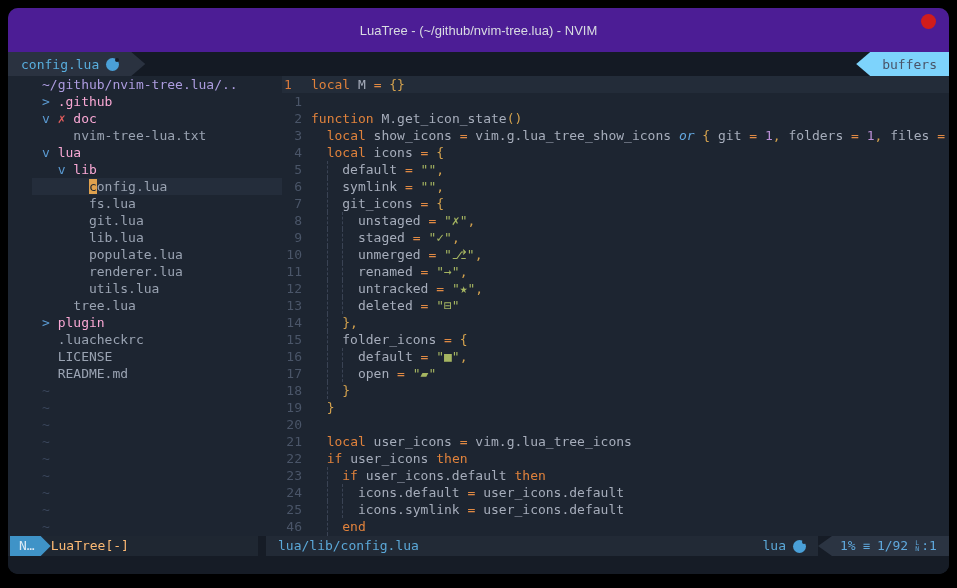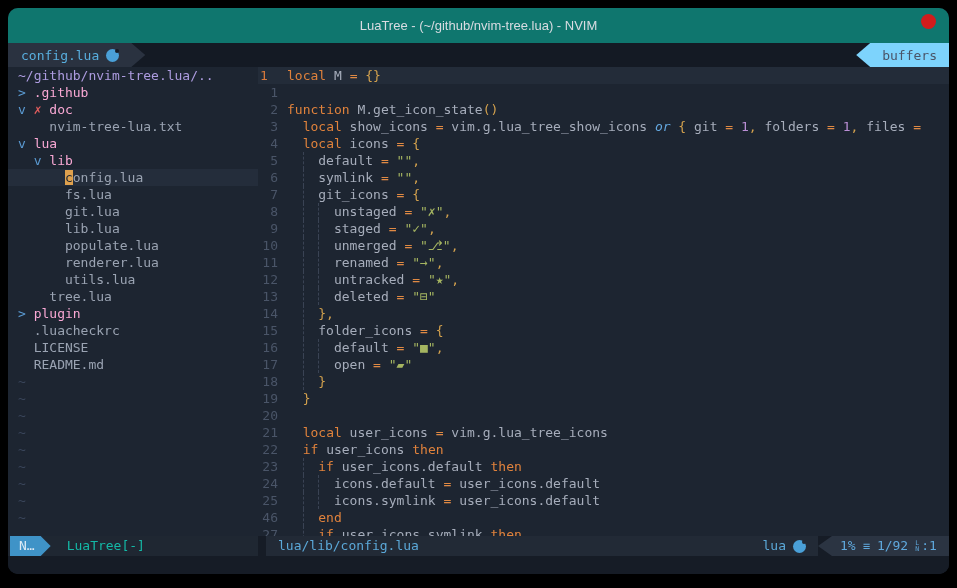--- a/index.html
+++ b/index.html
@@ -2,36 +2,36 @@
 <html><head>
 <meta charset="utf-8">
 <style>
   html,body{margin:0;padding:0;background:#000;}
   body{width:957px;height:588px;position:relative;overflow:hidden;
        font-family:"DejaVu Sans Mono",monospace;}
   .window{position:absolute;left:8px;top:8px;width:941px;height:566px;
           background:#1d2531;border-radius:10px;overflow:hidden;
           display:flex;flex-direction:column;}
   
-  .titlebar{height:35px;background:#0f766e;flex:none;position:relative;
+  .titlebar{height:44px;background:#4c1d95;flex:none;position:relative;
             display:flex;align-items:center;justify-content:center;}
   .titlebar .title{font-family:"Liberation Sans",sans-serif;font-size:13px;color:#d9dce2;}
   .close-dot{position:absolute;right:13px;top:6px;width:15px;height:15px;border-radius:50%;background:#d11c1c;}
   
   .tabbar{height:24px;background:#141a24;flex:none;display:flex;align-items:stretch;font-size:13px;}
   .tab{display:flex;align-items:center;gap:7px;background:#2a3240;color:#58aede;
        padding:0 26px 0 13px;
        clip-path:polygon(0 0,calc(100% - 14px) 0,100% 50%,calc(100% - 14px) 100%,0 100%);}
   .lua-icon{width:13px;height:13px;border-radius:50%;background:#4aa0d8;position:relative;display:inline-block;flex:none;}
   .lua-icon::after{content:"";position:absolute;right:0px;top:0px;width:4px;height:4px;border-radius:50%;background:#161c26;}
   .buffers-seg{margin-left:auto;display:flex;align-items:center;background:#7dd3fc;color:#4a5468;
                padding:0 12px 0 26px;
                clip-path:polygon(14px 0,100% 0,100% 100%,14px 100%,0 50%);}
   
-  .content{flex:1;display:flex;overflow:hidden;font-size:13px;line-height:17px;}
+  .content{flex:1;display:flex;overflow:hidden;font-size:13px;line-height:17px;margin-left:24px;}
   .tree{width:250px;flex:none;overflow:hidden;}
   .trow{height:17px;white-space:pre;padding-left:10px;}
   .trow.cursorline{background:#242d3b;}
   .tk-path{color:#ad9ce0;}
   .tk-chev{color:#5b9bd3;}
   .tk-dir{color:#f9a8d4;}
   .tk-git{color:#e25d5d;}
   .tk-file{color:#9aa3b2;}
   .tk-tilde{color:#39455a;}
   .tk-cursor{background:#dfa14e;color:#1d2531;}
@@ -50,21 +50,21 @@
   .tk-t{color:#a6adbb;}
   .tk-g{display:inline-block;width:2ch;height:17px;box-sizing:border-box;
         border-left:1px dashed #3a4354;vertical-align:top;}
   
   .statusline{height:20px;flex:none;background:#161c26;display:flex;align-items:stretch;
               font-size:13px;line-height:20px;}
   .sl-left{width:250px;flex:none;background:#1f2732;display:flex;align-items:center;}
   .mode-badge{background:#3f93c7;color:#dceaf5;height:20px;margin-left:2px;
               padding:0 16px 0 9px;
               clip-path:polygon(0 0,calc(100% - 10px) 0,100% 50%,calc(100% - 10px) 100%,0 100%);}
-  .sl-left-label{color:#14b8a6;margin-left:16px;}
+  .sl-left-label{color:#fdba74;margin-left:0;}
   .sl-gap{width:8px;flex:none;}
   .sl-mid{flex:1;background:#222a36;display:flex;align-items:center;padding-left:12px;color:#5ba8d8;overflow:hidden;}
   .sl-ft{margin-left:auto;display:flex;align-items:center;gap:7px;padding-right:12px;color:#5ba8d8;}
   .sl-ft .lua-icon::after{background:#222a36;}
   .sl-right{flex:none;width:131px;background:#2b3442;color:#5fa8dc;display:flex;align-items:center;
             gap:7px;padding-left:22px;box-sizing:border-box;
             clip-path:polygon(14px 0,100% 0,100% 100%,14px 100%,0 50%);}
   .lines-icon{font-size:12px;}
   .lncol-icon{display:inline-flex;flex-direction:column;justify-content:center;
               font-size:6.5px;line-height:6px;color:#5fa8dc;}

